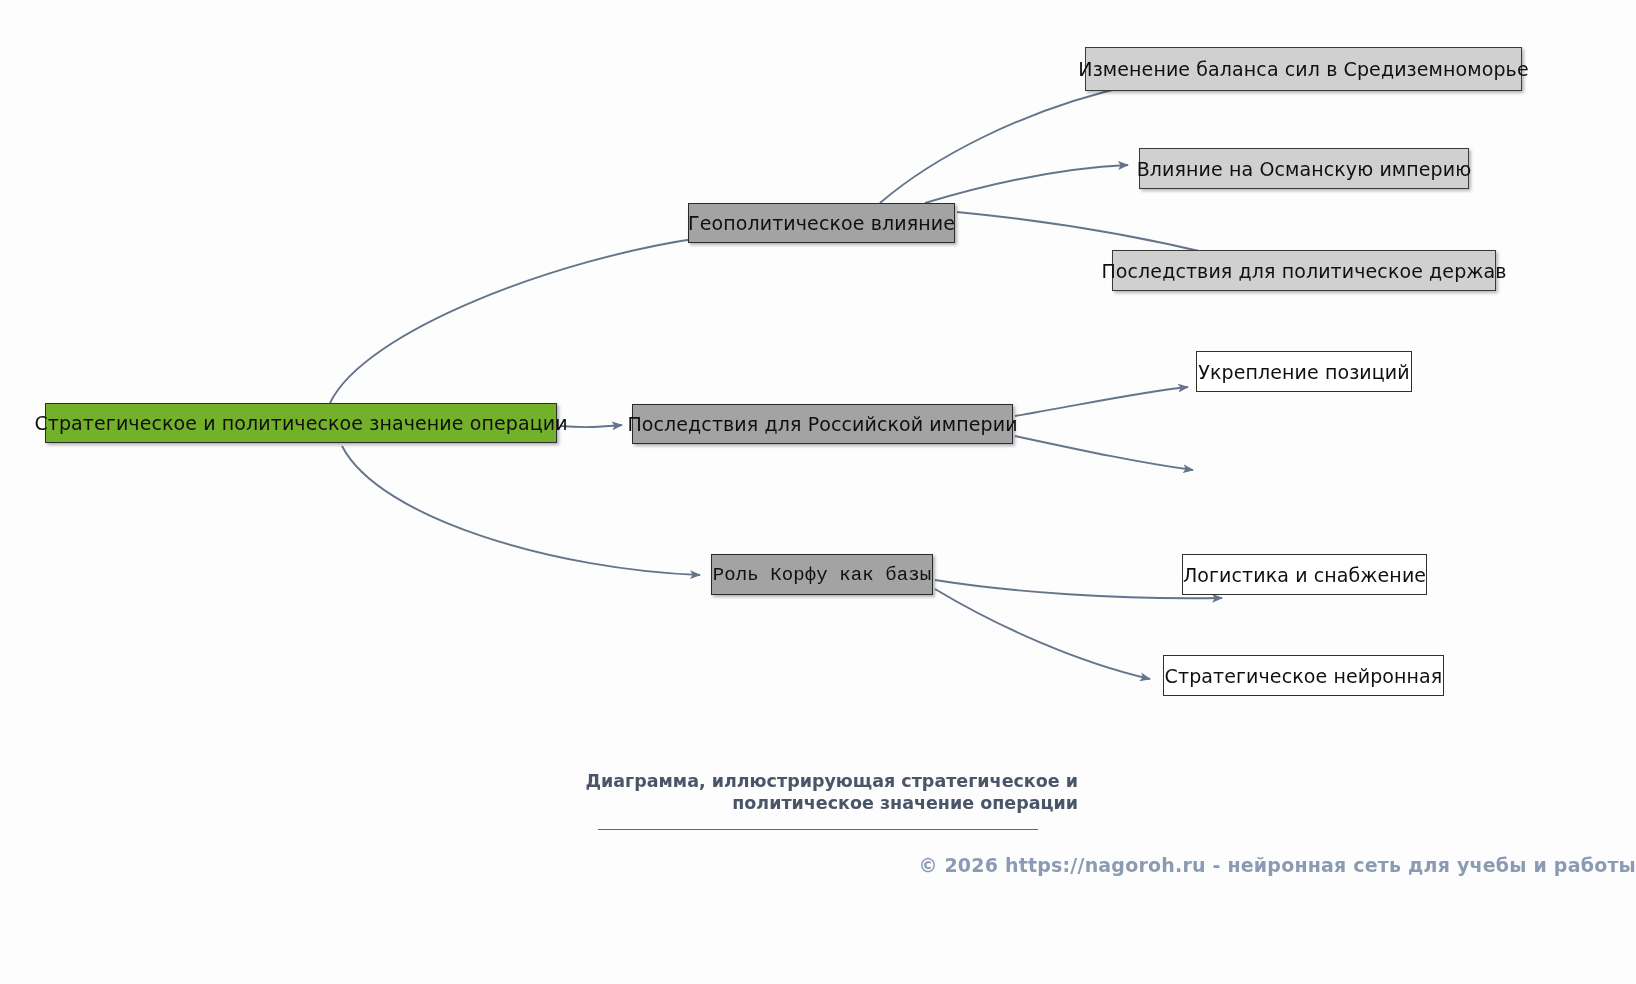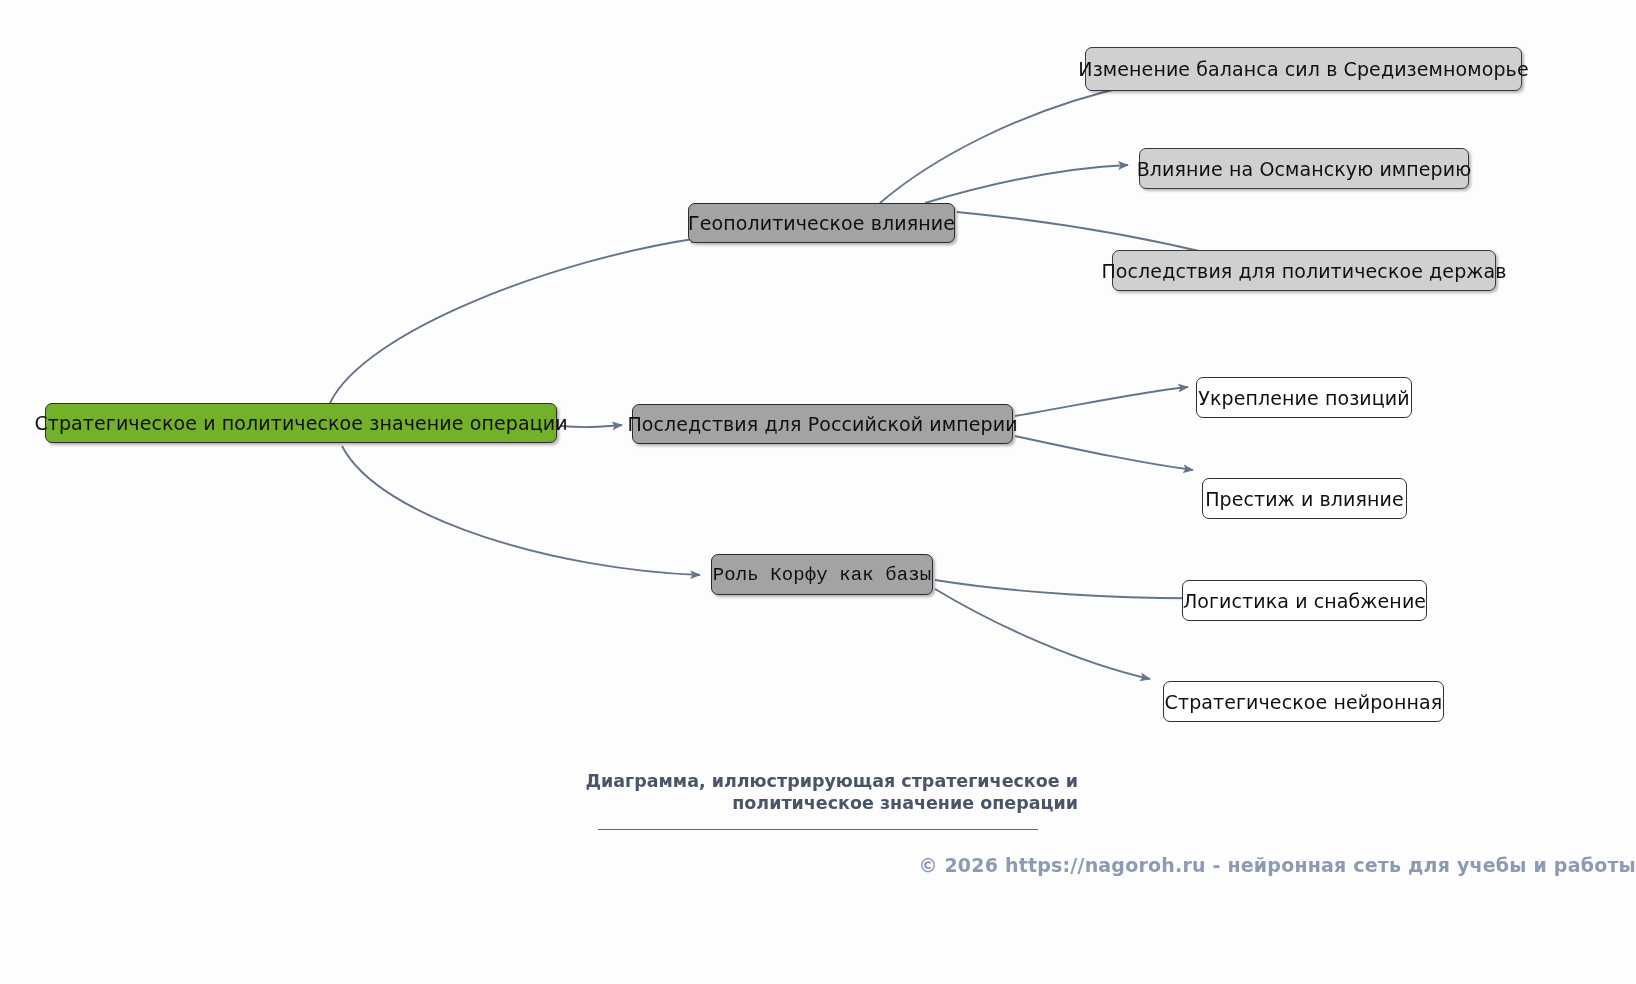--- a/index.html
+++ b/index.html
@@ -26,21 +26,21 @@
     width: 1636px;
     height: 984px;
     pointer-events: none;
   }
   .node {
     position: absolute;
     box-sizing: border-box;
     display: flex;
     align-items: center;
     justify-content: center;
-    border-radius: 7px;
+    border-radius: 0;
     border: 1.6px solid #2f2f2f;
     font-size: 19px;
     color: #101010;
     white-space: nowrap;
     letter-spacing: 0.1px;
     font-family: "DejaVu Sans", sans-serif;
   }
   .node.root {
     background: #74B12B;
     border-color: #2e2e2e;
@@ -53,21 +53,20 @@
   }
   .node.leaf-gray {
     background: #D0D0D0;
     border-color: #3a3a3a;
     box-shadow: 2px 2px 3px rgba(0,0,0,0.28);
   }
   .node.leaf-white {
     background: #FFFFFF;
     border-color: #303030;
     box-shadow: none;
-    margin-top: 26px;
   }
   #footer {
     position: absolute;
     left: 0;
     top: 770px;
     width: 1636px;
     text-align: right;
   }
   .caption {
     font-size: 17.5px;
@@ -131,21 +130,20 @@
   <div class="node branch" style="left:711px; top:554px; width:222px; height:41px;font-family:Liberation Mono, monospace;">Роль Корфу как базы</div>
 
   <div class="node leaf-gray" style="left:1085px; top:47px; width:437px; height:44px;">Изменение баланса сил в Средиземноморье</div>
 
   <div class="node leaf-gray" style="left:1139px; top:148px; width:330px; height:41px;">Влияние на Османскую империю</div>
 
   <div class="node leaf-gray" style="left:1112px; top:250px; width:384px; height:41px;">Последствия для политическое держав</div>
 
   <div class="node leaf-white" style="left:1196px; top:351px; width:216px; height:41px;">Укрепление позиций</div>
 
-  <div class="node leaf-white" style="left:1202px; top:452px; width:205px; height:41px;">Престиж и влияние</div>
 
   <div class="node leaf-white" style="left:1182px; top:554px; width:245px; height:41px;">Логистика и снабжение</div>
 
   <div class="node leaf-white" style="left:1163px; top:655px; width:281px; height:41px;">Стратегическое нейронная</div>
 
   <div id="footer">
     <div class="caption">
       <span>Диаграмма, иллюстрирующая стратегическое и</span>
       <br>
       <span>политическое значение операции</span>

